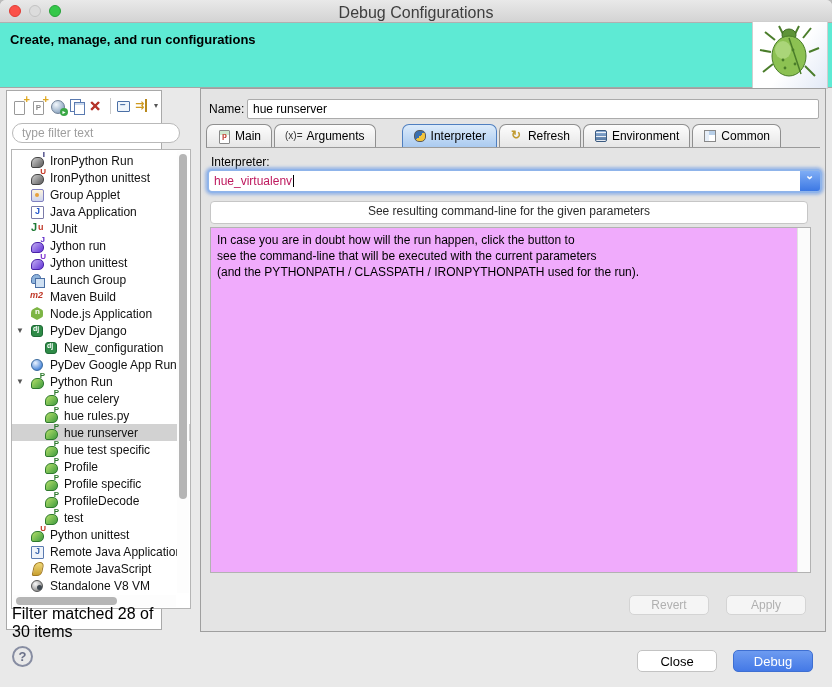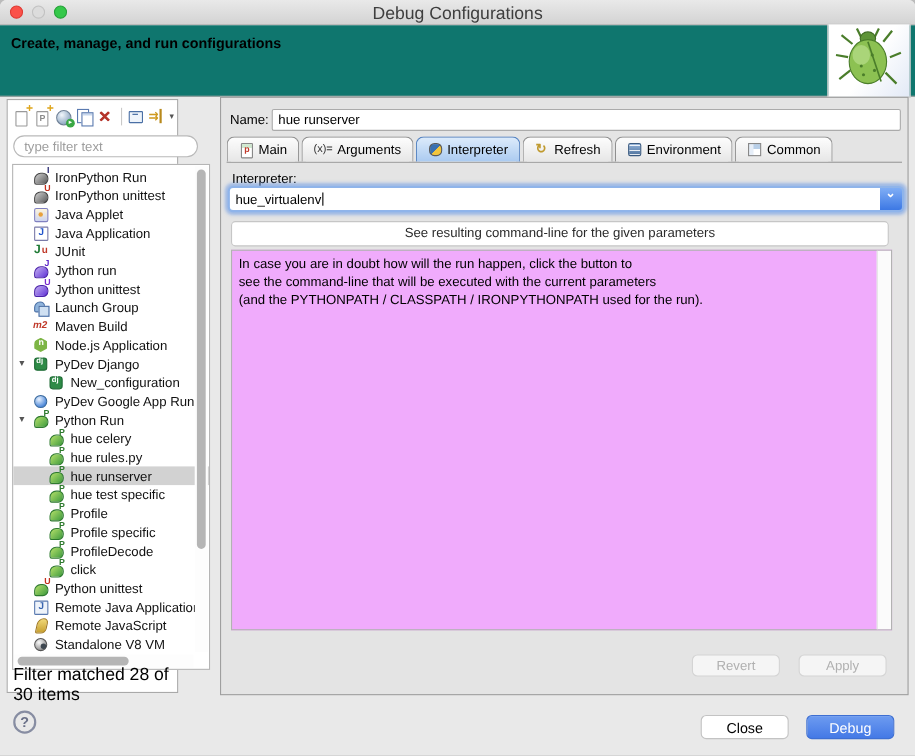--- a/index.html
+++ b/index.html
@@ -9,21 +9,21 @@
   
   .titlebar{position:absolute;left:0;top:0;width:832px;height:22px;
     background:linear-gradient(#e9e9e9,#d3d3d3);border-bottom:1px solid #b0b0b0;}
   .lights{position:absolute;left:9px;top:5px;display:flex;gap:8px;}
   .light{width:12px;height:12px;border-radius:50%;}
   .light.red{background:#fb5149;border:1px solid #df3c35;box-sizing:border-box;}
   .light.dim{background:#dcdcdc;border:1px solid #c2c2c2;box-sizing:border-box;}
   .light.green{background:#35c84a;border:1px solid #27a23a;box-sizing:border-box;}
   .title{position:absolute;left:0;right:0;top:4px;text-align:center;font-size:16px;color:#3e3e3e;}
   
-  .header{position:absolute;left:0;top:23px;width:832px;height:64px;background:#0f766e;border-bottom:1px solid #a6a6a6;}
+  .header{position:absolute;left:0;top:23px;width:832px;height:64px;background:#5eead4;border-bottom:1px solid #a6a6a6;}
   .header h1{margin:0;position:absolute;left:10px;top:9px;font-size:13px;font-weight:bold;color:#000;}
   .bugtile{position:absolute;right:4px;top:-2px;width:74px;height:66px;
     background:linear-gradient(125deg,#ffffff 52%,#e2e9f6);border:1px solid #cfcfcf;}
   
   .sidebar{position:absolute;left:6px;top:90px;width:156px;height:540px;background:#fff;
     border:1px solid #a9a9a9;box-sizing:border-box;}
   .toolbar{position:absolute;left:4px;top:3px;height:24px;display:flex;align-items:center;}
   .tbi{position:relative;width:19px;height:19px;display:inline-block;cursor:default;}
   .tb-sep{width:1px;height:16px;background:#c9c9c9;margin:0 4px;}
   .tbi-new-launch-config::before{content:"";position:absolute;left:3px;top:4px;width:9px;height:12px;background:#fff;border:1px solid #999;border-radius:1px;}
@@ -101,38 +101,38 @@
   .main{position:absolute;left:200px;top:88px;width:626px;height:544px;background:#e4e4e4;
     border:1px solid #9f9f9f;box-sizing:border-box;}
   .namerow{position:absolute;left:8px;top:10px;right:8px;height:20px;}
   .namerow label{position:absolute;left:0;top:3px;font-size:12px;color:#000;}
   .nameinput{position:absolute;left:38px;top:0;width:572px;height:20px;border:1px solid #ababab;border-radius:2px;
     font:12px "Liberation Sans",sans-serif;padding:0 5px;box-sizing:border-box;background:#fff;outline:none;}
   .tabbar{position:absolute;left:5px;top:35px;right:5px;height:23px;display:flex;align-items:flex-end;gap:2px;border-bottom:1px solid #9a9a9a;}
   .tab{position:relative;height:22px;display:flex;align-items:center;gap:4px;padding:0 10px;
     background:linear-gradient(#fdfdfd,#e6e6e6);border:1px solid #8f8f8f;border-bottom:none;border-radius:7px 7px 0 0;
     font-size:12px;color:#000;cursor:default;}
-  .tab.sel{background:linear-gradient(#dcebfb,#aacaf0);border-color:#4f7fc0;}
+  .tab.sel{background:linear-gradient(#dcebfb,#aacaf0);border-color:#4f7fc0;margin-left:24px;}
   .ti{position:relative;width:14px;height:14px;display:inline-block;}
   .ti-main::before{content:"";position:absolute;left:2px;top:1px;width:9px;height:12px;border:1px solid #888;border-radius:1px;
     background:linear-gradient(#cfe8cf 0 4px,#fff 4px);}
   .ti-main::after{content:"p";position:absolute;left:5px;top:2px;font-weight:bold;font-size:8px;color:#c0392b;}
   .ti-arg{font-size:10px;color:#333;white-space:nowrap;width:auto;line-height:14px;}
   .ti-interpreter::before{content:"";position:absolute;left:1px;top:1px;width:12px;height:12px;border-radius:5px;
     background:linear-gradient(135deg,#3a70b0 50%,#f2c53d 50%);border:1px solid #5a5a5a;box-sizing:border-box;}
   .ti-refresh::before{content:"↻";position:absolute;left:1px;top:-1px;font-weight:bold;font-size:12px;color:#c09a2e;}
   .ti-environment::before{content:"";position:absolute;left:1px;top:1px;width:12px;height:12px;border-radius:2px;border:1px solid #3a5a80;box-sizing:border-box;
     background:repeating-linear-gradient(0deg,rgba(255,255,255,.85) 0 1px,transparent 1px 4px),linear-gradient(#8fb0d8,#51749e);}
   .ti-common::before{content:"";position:absolute;left:1px;top:1px;width:12px;height:12px;border:1px solid #888;box-sizing:border-box;
     background:linear-gradient(#b8cfe8 0 4px,#fff 4px);box-shadow:inset 4px 0 0 #e6eef8;}
   .interp-label{position:absolute;left:10px;top:66px;font-size:12px;color:#000;}
   .combo{position:absolute;left:6px;top:80px;width:615px;height:24px;border-radius:5px;
     background:#8fb4ea;box-shadow:0 0 3px 2px rgba(100,150,230,.55);}
   .combo .field{position:absolute;left:2px;top:2px;right:22px;bottom:2px;background:#fff;border-radius:3px 0 0 3px;
-    font-size:12px;line-height:20px;padding-left:5px;color:#000000;white-space:nowrap;overflow:hidden;}
+    font-size:12px;line-height:20px;padding-left:5px;color:#be185d;white-space:nowrap;overflow:hidden;}
   .combo .caret{display:inline-block;width:1px;height:12px;background:#000;vertical-align:-2px;margin-left:1px;}
   .combo .btn{position:absolute;right:2px;top:2px;width:20px;bottom:2px;border-radius:0 3px 3px 0;
     background:linear-gradient(#7fadf5,#3c78e4);}
   .combo .btn::before{content:"⌄";position:absolute;left:5px;top:-2px;color:#fff;font-weight:bold;font-size:11px;}
   .cmdbtn{position:absolute;left:9px;top:112px;width:596px;height:21px;background:#fff;border:1px solid #c6c6c6;border-radius:4px;
     font:12px "Liberation Sans",sans-serif;color:#2b2b2b;text-align:center;line-height:19px;cursor:default;}
   .infobox{position:absolute;left:9px;top:138px;width:601px;height:346px;background:#f0abfc;border:1px solid #b2b2b2;box-sizing:border-box;}
   .infobox .txt{position:absolute;left:6px;top:4px;right:18px;font-size:12px;line-height:16px;color:#000;white-space:pre-line;}
   .infobox .gutter{position:absolute;right:0;top:0;bottom:0;width:12px;border-left:1px solid #e2e2e2;background:#fbfbfb;}
   .smallbtn{position:absolute;width:80px;height:20px;border-radius:5px;background:#f5f5f5;border:1px solid #d4d4d4;
@@ -203,21 +203,21 @@
           <div class="trow" style="padding-left: 18px; align-items: center;">
             <span class="ic pyb ic-ironpython-run"></span>
             <span class="lbl">IronPython Run</span>
           </div>
           <div class="trow" style="padding-left: 18px;">
             <span class="ic pyb ic-ironpython-unittest"></span>
             <span class="lbl">IronPython unittest</span>
           </div>
           <div class="trow" style="padding-left: 18px;">
             <span class="ic pyb ic-java-applet"></span>
-            <span class="lbl">Java Applet</span>
+            <span class="lbl">Group Applet</span>
           </div>
           <div class="trow" style="padding-left: 18px;">
             <span class="ic pyb ic-java-application"></span>
             <span class="lbl">Java Application</span>
           </div>
           <div class="trow" style="padding-left: 18px;">
             <span class="ic pyb ic-junit"></span>
             <span class="lbl">JUnit</span>
           </div>
           <div class="trow" style="padding-left: 18px;">
@@ -281,21 +281,21 @@
           <div class="trow" style="padding-left: 32px;">
             <span class="ic pyb ic-python-run"></span>
             <span class="lbl">Profile specific</span>
           </div>
           <div class="trow" style="padding-left: 32px;">
             <span class="ic pyb ic-python-run"></span>
             <span class="lbl">ProfileDecode</span>
           </div>
           <div class="trow" style="padding-left: 32px;">
             <span class="ic pyb ic-python-run"></span>
-            <span class="lbl">click</span>
+            <span class="lbl">test</span>
           </div>
           <div class="trow" style="padding-left: 18px;">
             <span class="ic pyb ic-python-unittest"></span>
             <span class="lbl">Python unittest</span>
           </div>
           <div class="trow" style="padding-left: 18px;">
             <span class="ic pyb ic-remote-java-application"></span>
             <span class="lbl">Remote Java Application</span>
           </div>
           <div class="trow" style="padding-left: 18px;">

